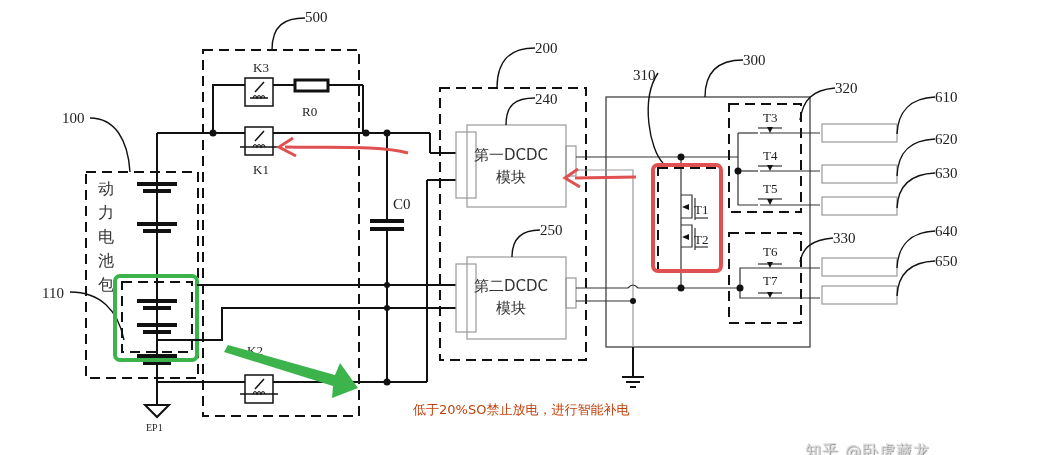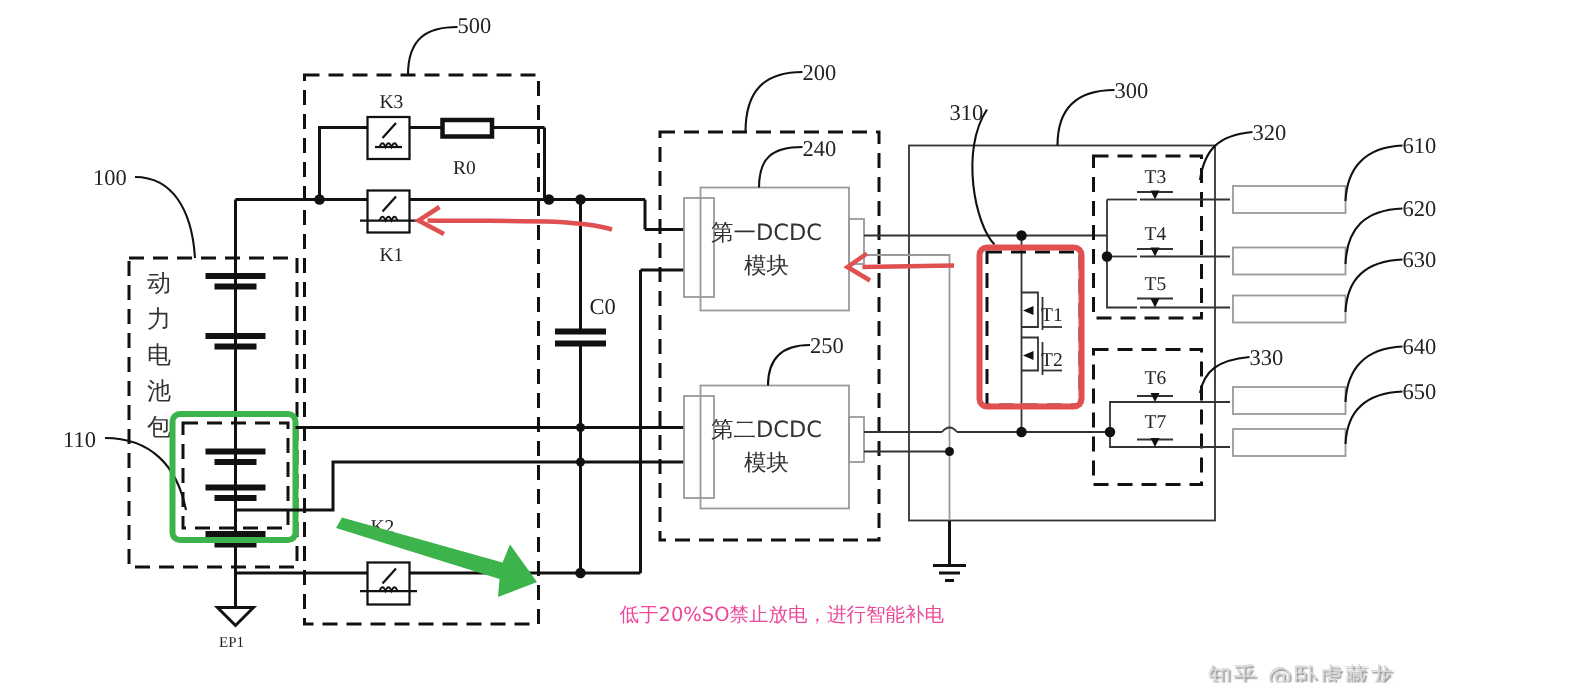--- a/index.html
+++ b/index.html
@@ -9,21 +9,21 @@
   .ref { font-size: 15px; }
   .lbl { font-size: 13px; }
   .cn  { font-size: 16px; font-family: "DejaVu Sans", sans-serif; fill: #333; }
   .wire { stroke: #111; stroke-width: 2; fill: none; }
   .thin { stroke: #333; stroke-width: 1.2; fill: none; }
   .gray { stroke: #999; stroke-width: 1.2; fill: none; }
   .dash { stroke: #111; stroke-width: 2; fill: none; stroke-dasharray: 10 6; }
   .lead { stroke: #111; stroke-width: 1.4; fill: none; }
   .plate { stroke: #111; stroke-width: 4; }
   .dot { fill: #111; }
-  .note { position: absolute; left: 413px; top: 401px; color: #ec4899; font-size: 13px; font-family: "DejaVu Sans", sans-serif; }
+  .note { position: absolute; left: 413px; top: 401px; color: #c2410c; font-size: 13px; font-family: "DejaVu Sans", sans-serif; }
   .wm { position: absolute; left: 805px; top: 393px; color: #d8d8d8; font-size: 16px; font-family: "DejaVu Sans", sans-serif; text-shadow: 1px 1px 1px #888; letter-spacing: 1px; margin-top: 48px; }
 </style>
 </head>
 <body>
 
 <svg id="canvas" viewBox="0 0 1051 455" xmlns="http://www.w3.org/2000/svg">
 
   <g>
     <rect x="86" y="172" width="112" height="206" class="dash"></rect>
     <path d="M90,118 C115,118 128,140 130,172" class="lead"></path>

